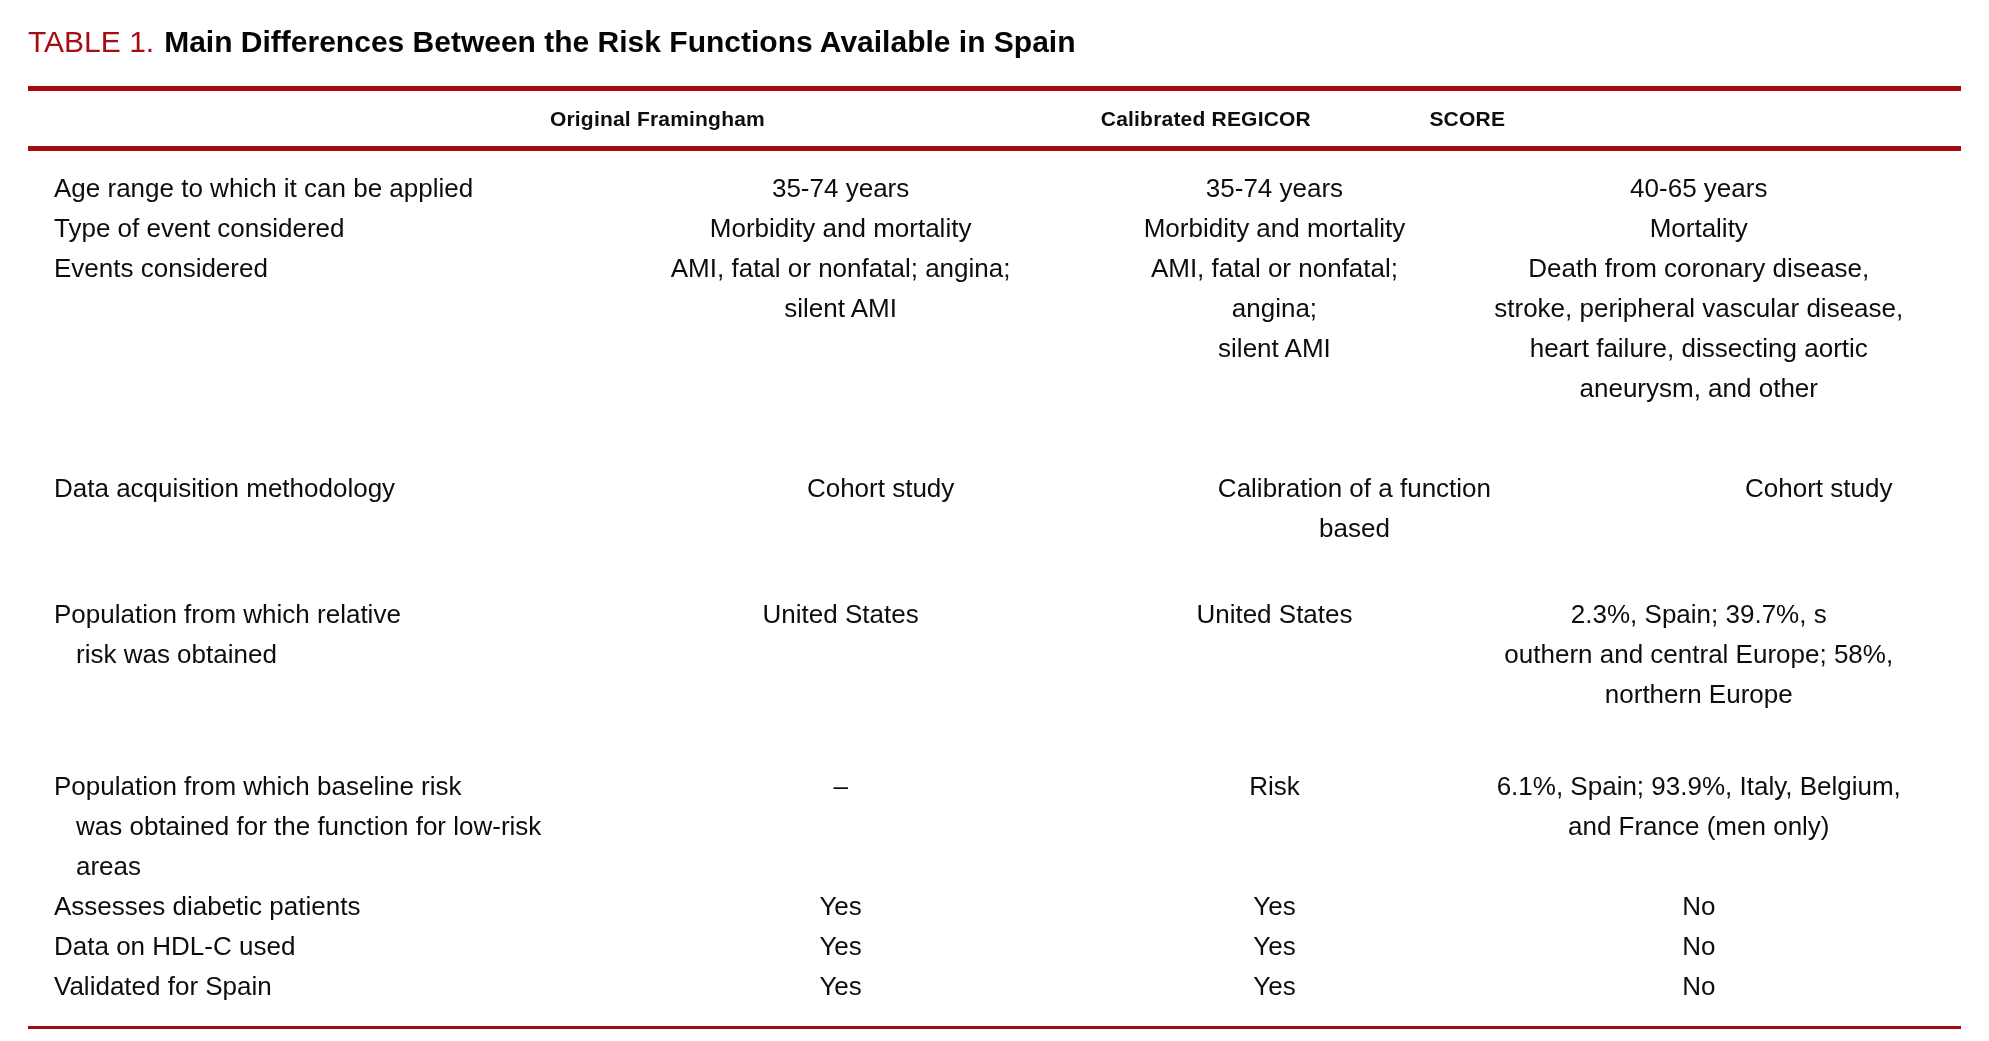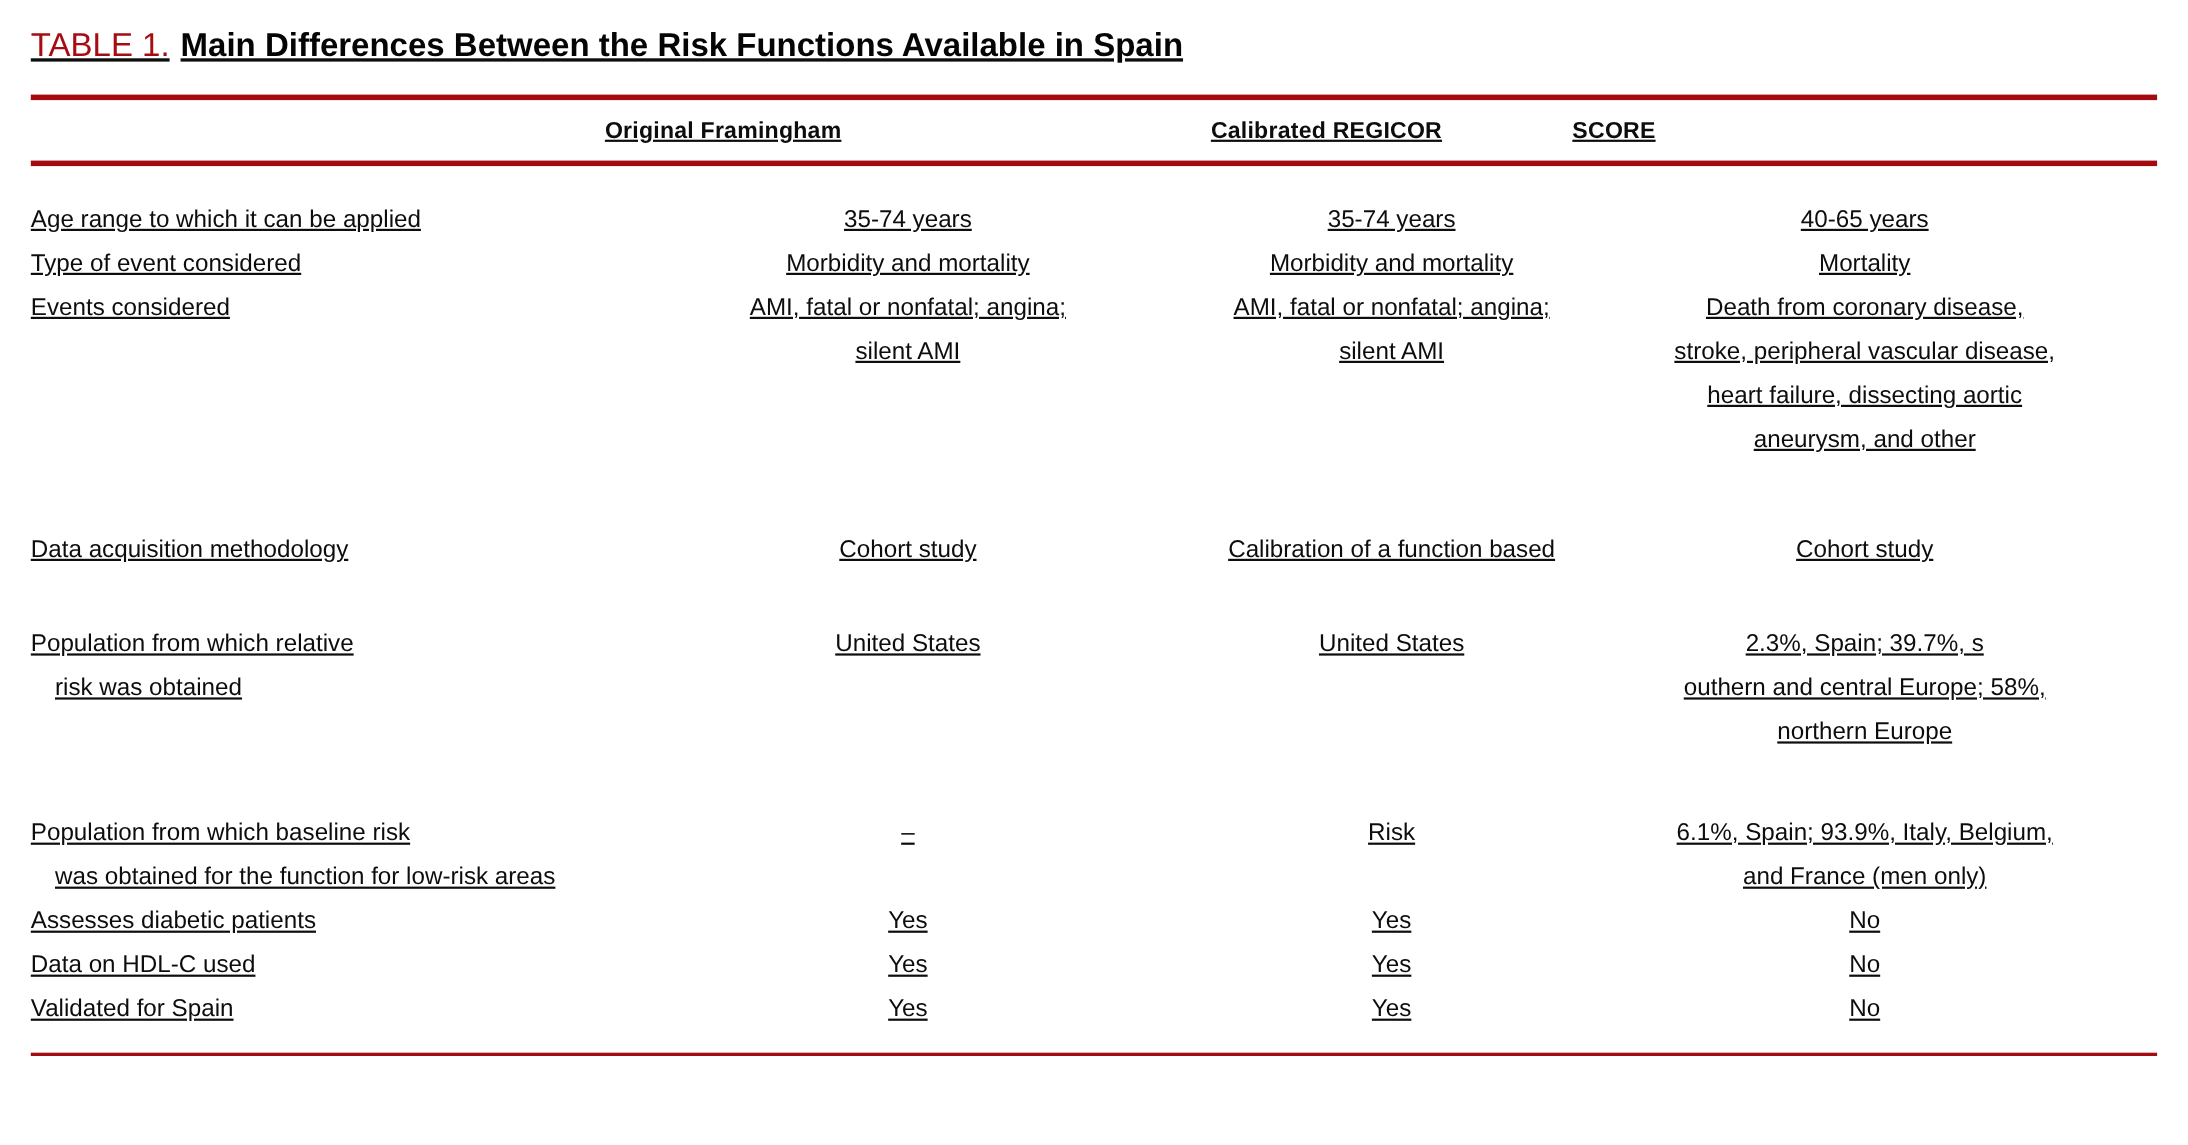--- a/index.html
+++ b/index.html
@@ -11,21 +11,20 @@
     width: 1989px;
     height: 1041px;
     overflow: hidden;
     font-family: "Liberation Sans", sans-serif;
     color: #0d0d0d;
   }
   .page {
     padding: 0 28px;
     box-sizing: border-box;
     width: 1989px;
-    text-decoration: underline;
   }
   
   .title {
     padding-top: 24px;
     font-size: 30px;
     line-height: 36px;
     white-space: nowrap;
   }
   .title .tag {
     color: #A60D13;
@@ -51,35 +50,36 @@
   }
   .th {
     font-weight: 700;
     font-size: 21px;
     text-align: left;
     padding: 16px 0 15px 0;
     letter-spacing: 0.2px;
   }
   
   .tbody {
-    padding-top: 28px;
-    font-size: 22px;
+    padding-top: 17px;
+    font-size: 26px;
     line-height: 40px;
+    margin-left: 26px;
   }
   .td {
     white-space: pre-line;
     text-align: center;
     align-self: start;
   }
   .td.label {
     text-align: left;
     padding-left: 22px;
     text-indent: -22px;
   }
-  .tr.mt-a { margin-top: 60px; }
+  .tr.mt-a { margin-top: 60px; gap: 40px; }
   .tr.mt-b { margin-top: 46px; }
   .tr.mt-c { margin-top: 52px; }
   
   .footnotes {
     padding-top: 13px;
     font-size: 21px;
     line-height: 34px;
   }
   .footnotes sup {
     font-size: 14px;

